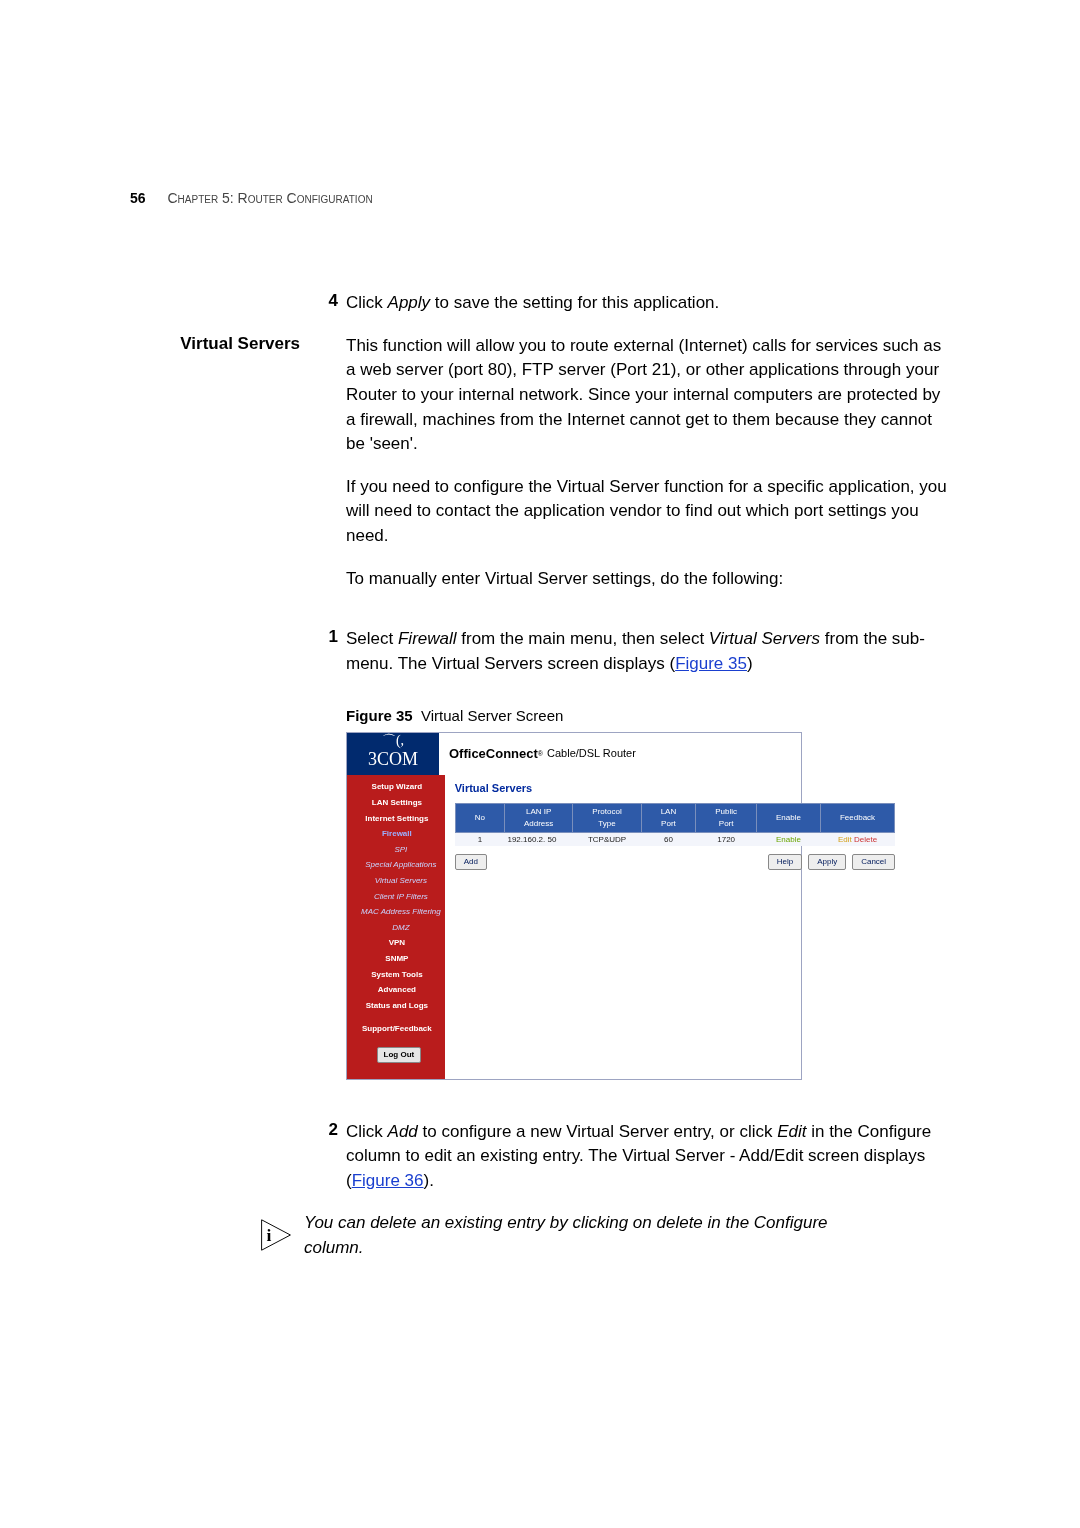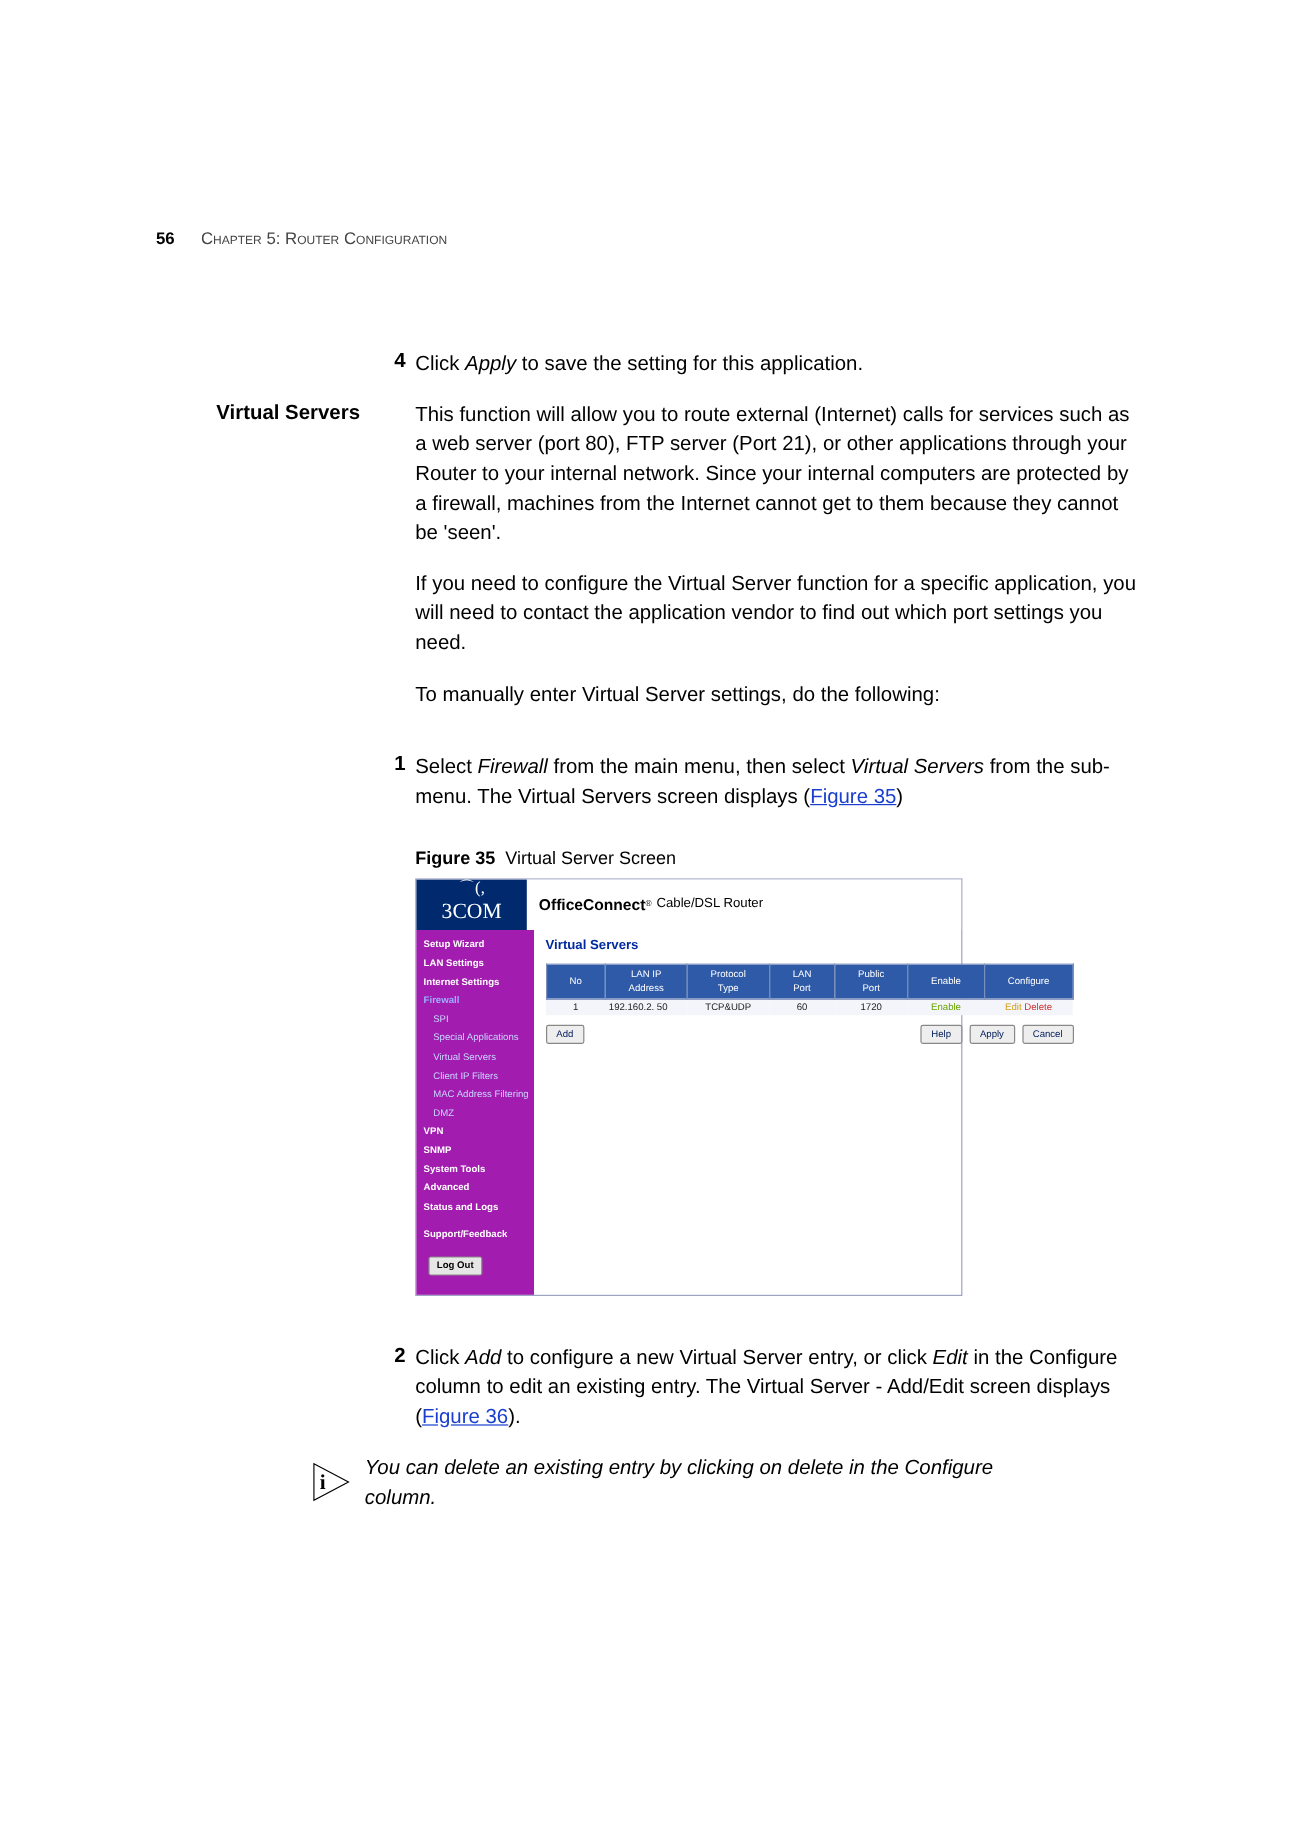--- a/index.html
+++ b/index.html
@@ -103,33 +103,34 @@
     font-size: 13px;
     color: #000000;
   }
   .ru-brand .oc { font-weight: bold; }
   .ru-brand .sub { font-size: 11px; font-weight: normal; margin-left: 4px;}
   .ru-body {
     display: flex;
   }
   .ru-nav {
     width: 92px;
-    background: #a21caf;
+    background: #b91c1c;
     padding: 4px 4px 16px 4px;
     color: #fff;
+    text-align: center;
   }
   .ru-nav .navi {
     padding: 2px 0 2px 2px;
     font-size: 8px;
     color: #c8d4ff;
     white-space: nowrap;
     overflow: hidden;
   }
   .ru-nav .navi.top { font-weight: bold; color: #fff; }
-  .ru-nav .navi.sub { padding-left: 10px; }
+  .ru-nav .navi.sub { padding-left: 10px; font-style: italic; }
   .ru-nav .navi.active { color: #9cb0ff; }
   .ru-nav .logout {
     margin: 10px 0 0 6px;
     font-size: 8px;
     background: #e6e6e6;
     color: #000;
     border: 1px solid #888;
     border-radius: 2px;
     padding: 1px 6px;
     display: inline-block;
@@ -254,21 +255,21 @@
               <div class="ru-title">Virtual Servers</div>
               <table class="ru-table">
                 <thead>
                     <tr id="ru-thead">
                       <th>No</th>
                       <th>LAN IP Address</th>
                       <th>Protocol Type</th>
                       <th>LAN Port</th>
                       <th>Public Port</th>
                       <th>Enable</th>
-                      <th>Configure</th>
+                      <th>Feedback</th>
                     </tr>
                   </thead>
                 <tbody>
                   <tr>
                     <td>1</td>
                     <td style="text-align:left">192.160.2. 50</td>
                     <td>TCP&amp;UDP</td>
                     <td>60</td>
                     <td>1720</td>
                     <td><span class="cfg-en">Enable</span></td>

